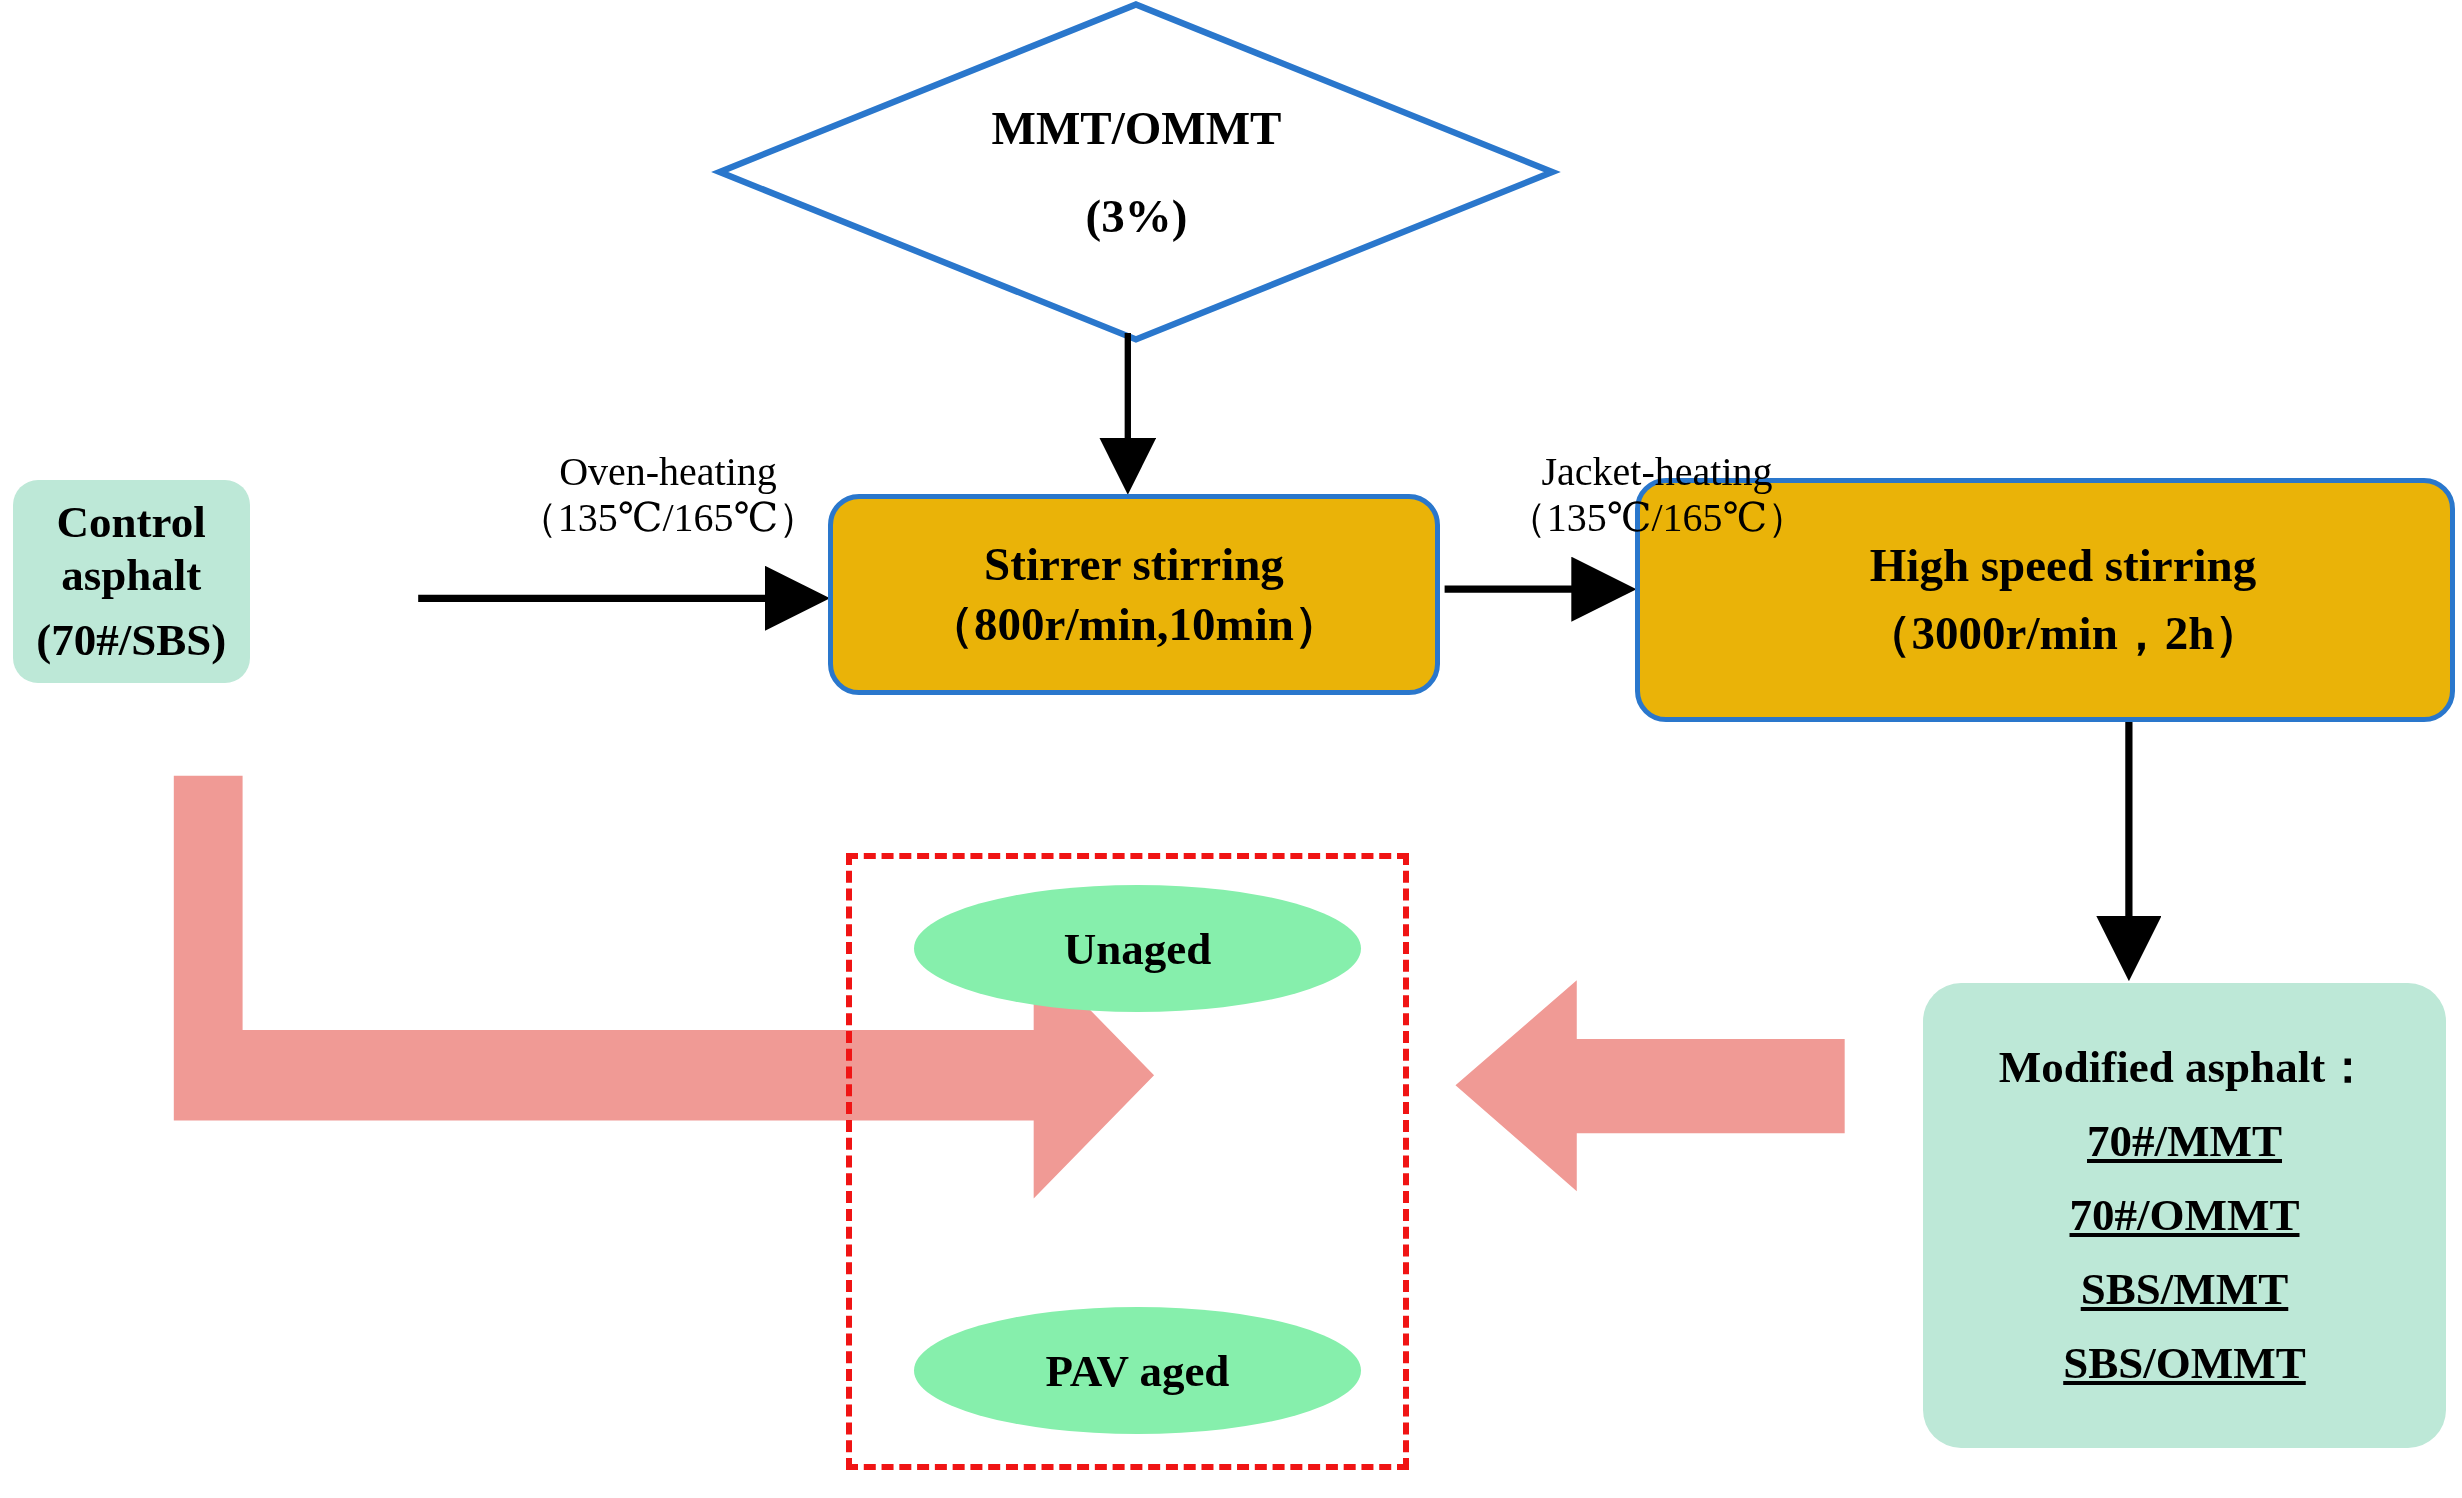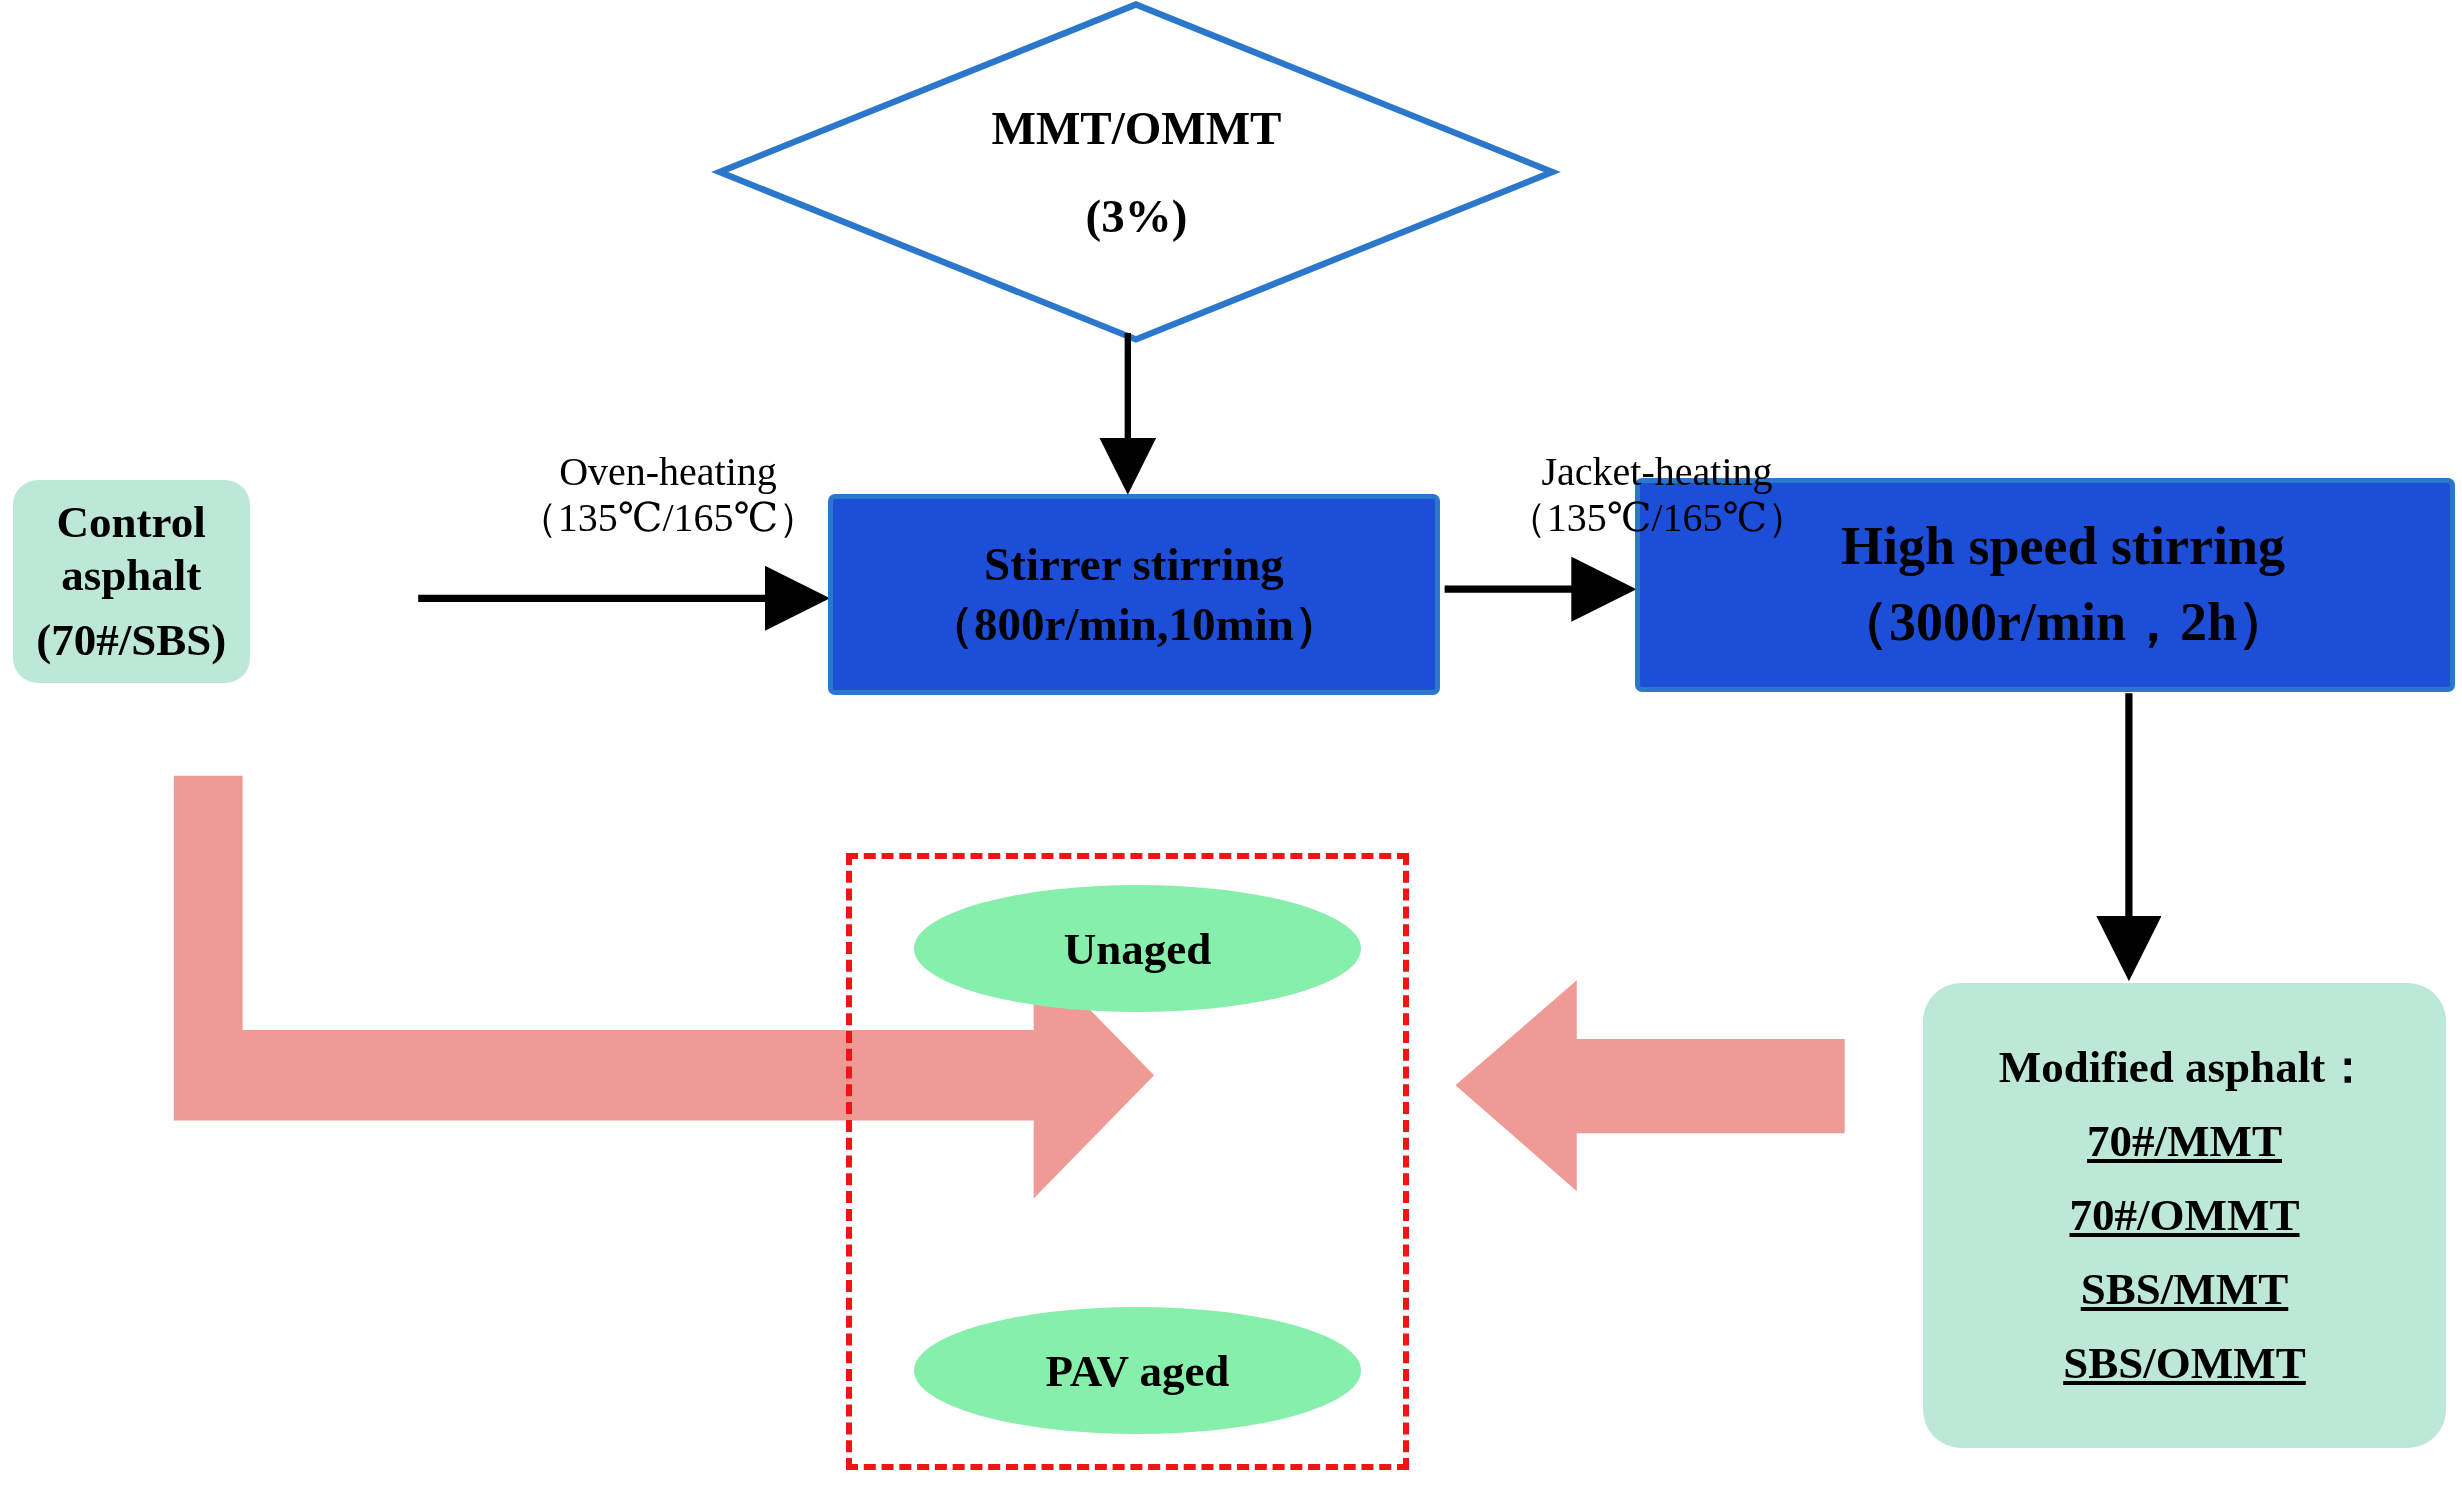--- a/index.html
+++ b/index.html
@@ -73,39 +73,39 @@
     top: 983px;
     width: 523px;
     height: 465px;
     font-size: 45px;
     border-radius: 38px;
   }
   #modified-asphalt-box .ln + .ln { margin-top: 21px; text-decoration: underline; }
 
   
   .blue-box {
-    background: #1d4ed8;
+    background: #eab308;
     border: 5.4px solid #2A77CC;
-    border-radius: 7px;
+    border-radius: 31px;
   }
   #stirrer-box {
     left: 828px;
     top: 494px;
     width: 612px;
     height: 201px;
     font-size: 47px;
   }
   #stirrer-box .ln + .ln { margin-top: 5px; font-family: Liberation Serif, serif; }
 
   #high-speed-box {
     left: 1635px;
     top: 478px;
     width: 820px;
-    height: 214px;
-    font-size: 54px;
+    height: 244px;
+    font-size: 47px;
     padding-left: 36px;
   }
   #high-speed-box .ln + .ln { margin-top: 12.7px; }
 
   
   .edge-label {
     position: absolute;
     text-align: center;
     font-weight: normal;
     color: #000000;

